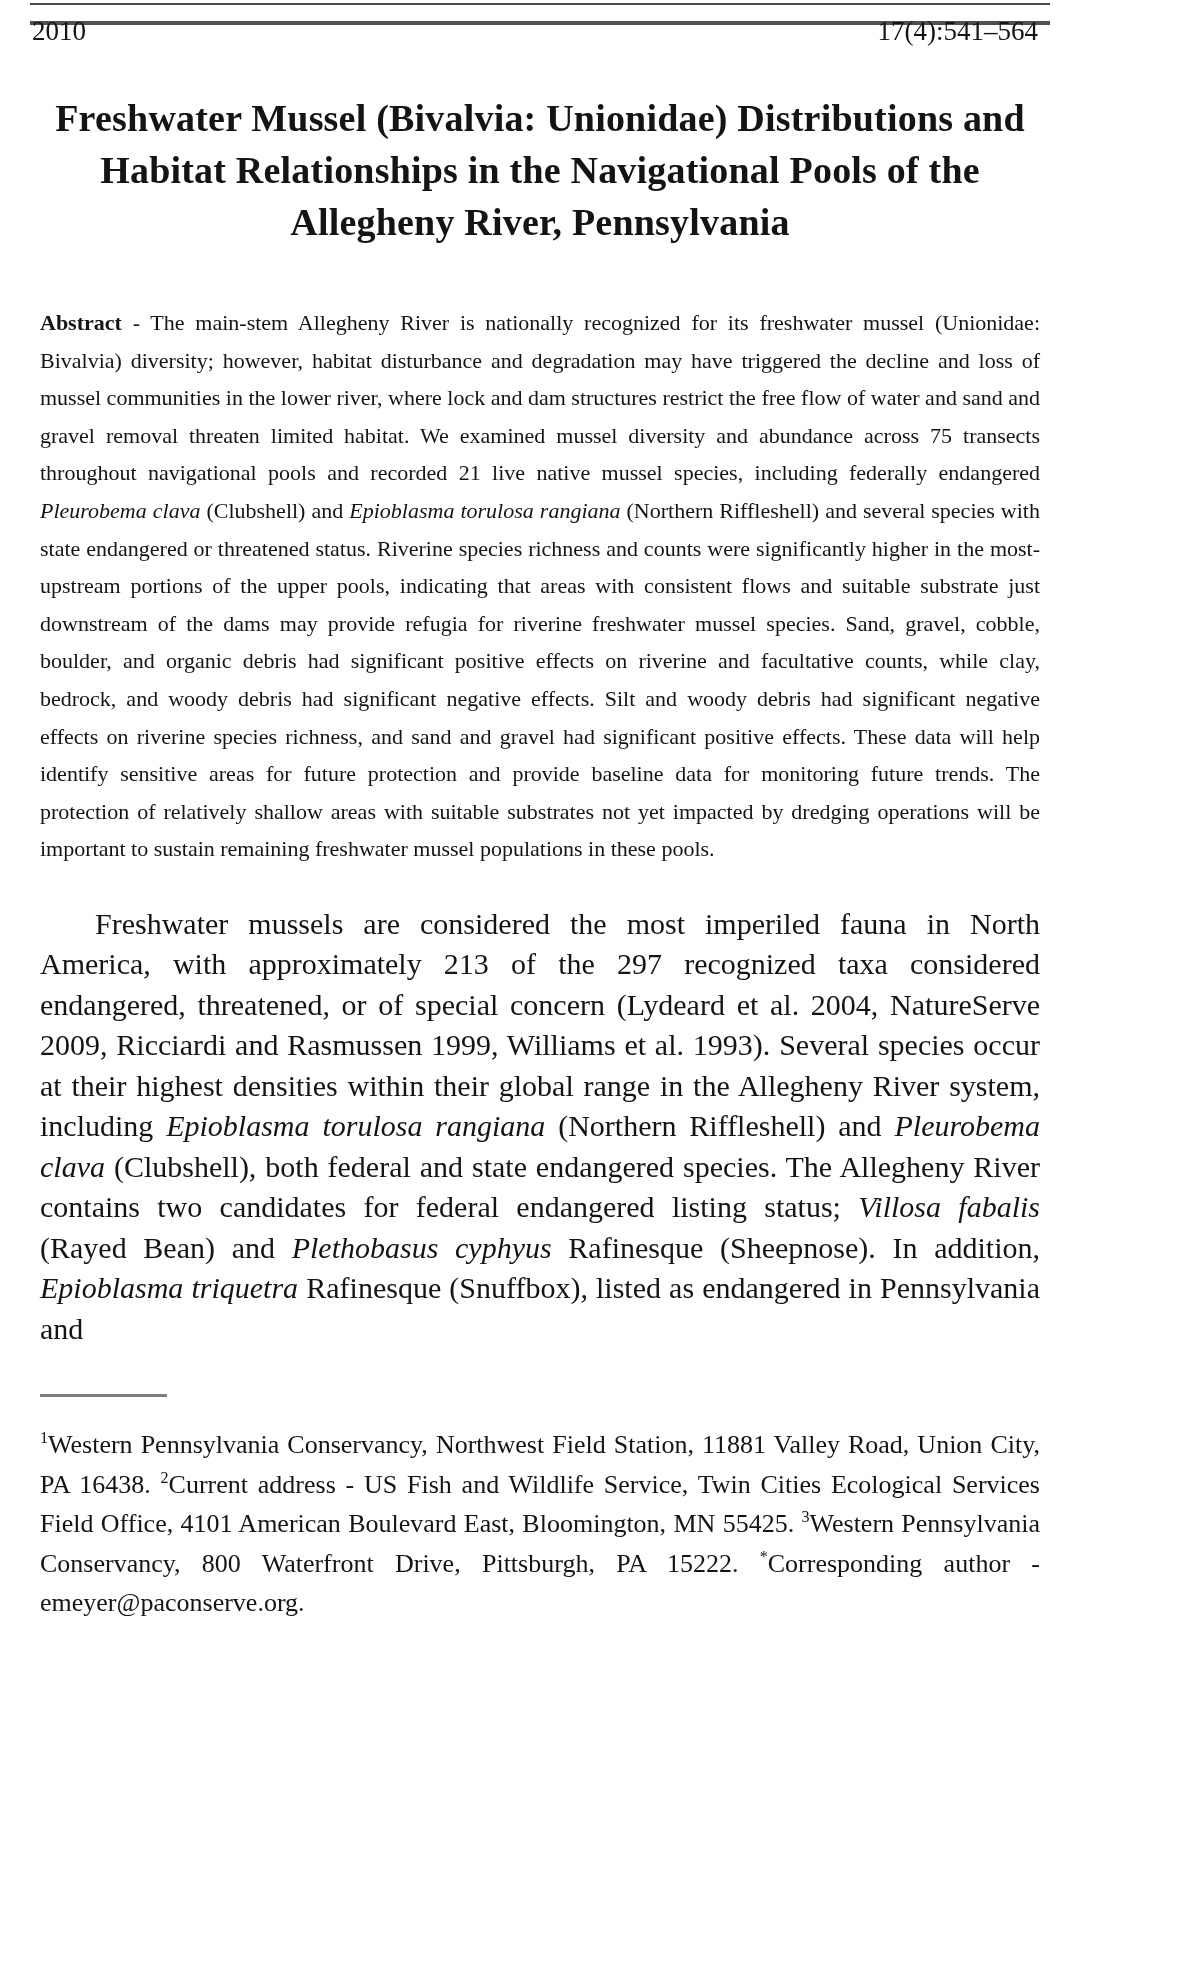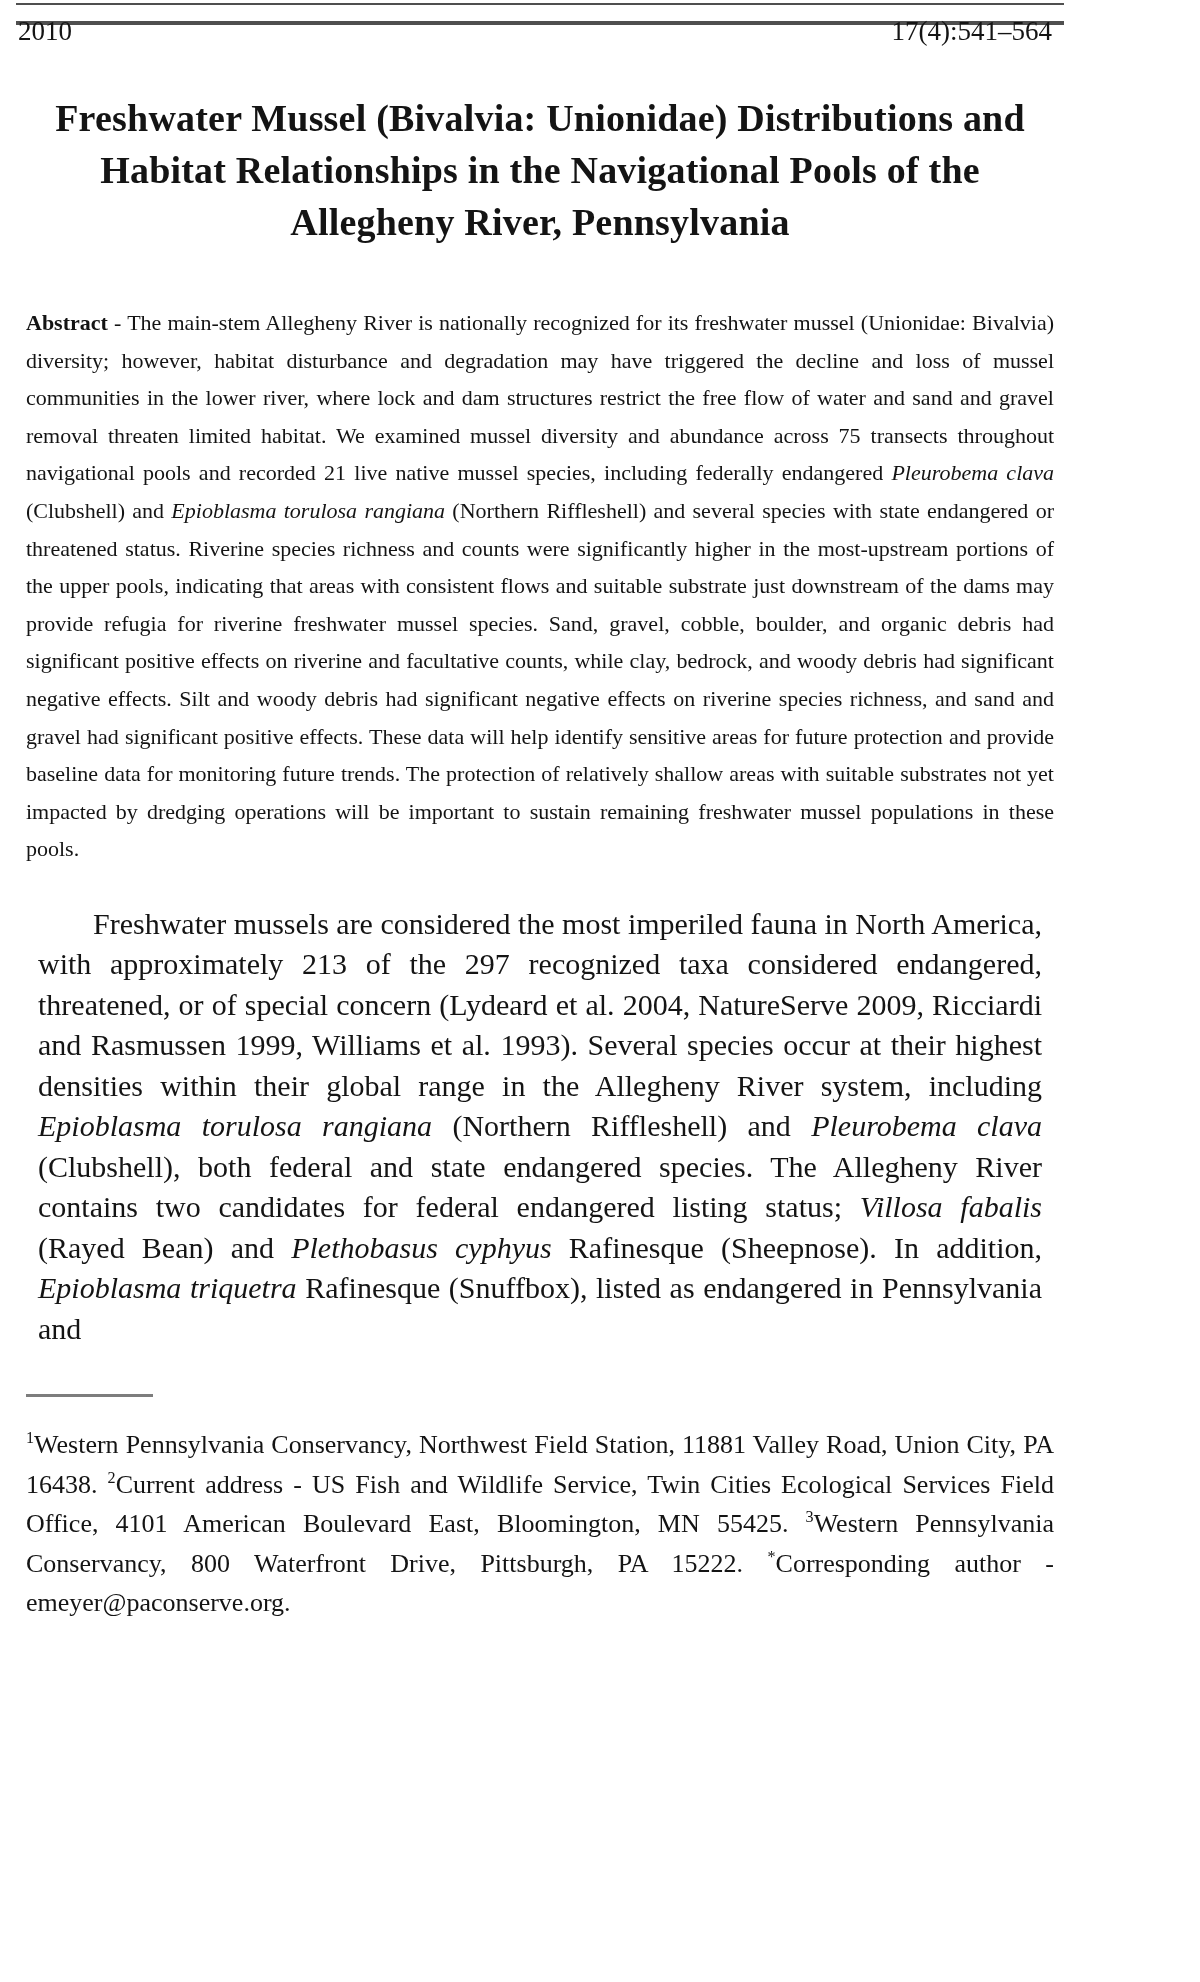--- a/index.html
+++ b/index.html
@@ -5,21 +5,21 @@
   html, body {
     margin: 0;
     padding: 0;
     background: #ffffff;
   }
   .page {
     position: relative;
     width: 1080px;
     height: 1982px;
     box-sizing: border-box;
-    padding: 0 16px;
+    padding: 0 30px;
     background: #ffffff;
     color: #141414;
     font-family: "Liberation Serif", "DejaVu Serif", serif;
     overflow: hidden;
   }
   .top-rule {
     margin-top: 3px;
     height: 2px;
     background: #4f4f4f;
   }
@@ -69,21 +69,21 @@
     text-align: justify;
   }
   .section-heading {
     margin: 52px 0 0;
     font-size: 31px;
     line-height: 38px;
     font-weight: bold;
     text-align: center;
   }
   .intro {
-    margin: 36px 22px 0;
+    margin: 36px 10px 0;
     font-size: 30px;
     line-height: 40.5px;
     text-align: justify;
     text-indent: 55px;
   }
   .footnote-rule {
     margin: 45px 0 0 10px;
     width: 127px;
     height: 3px;
     background: #7d7d7d;

